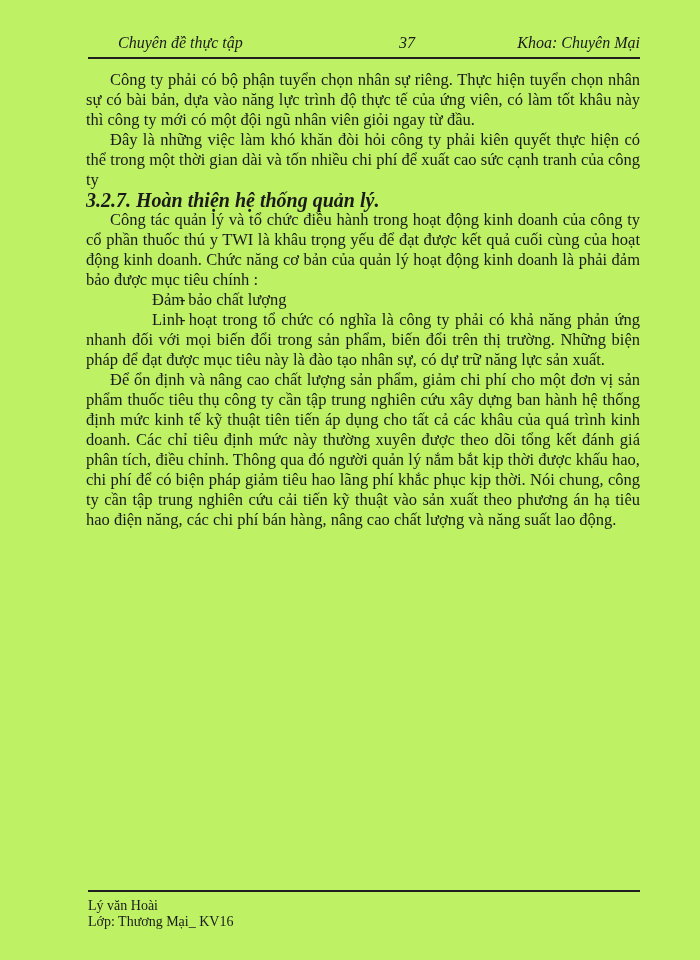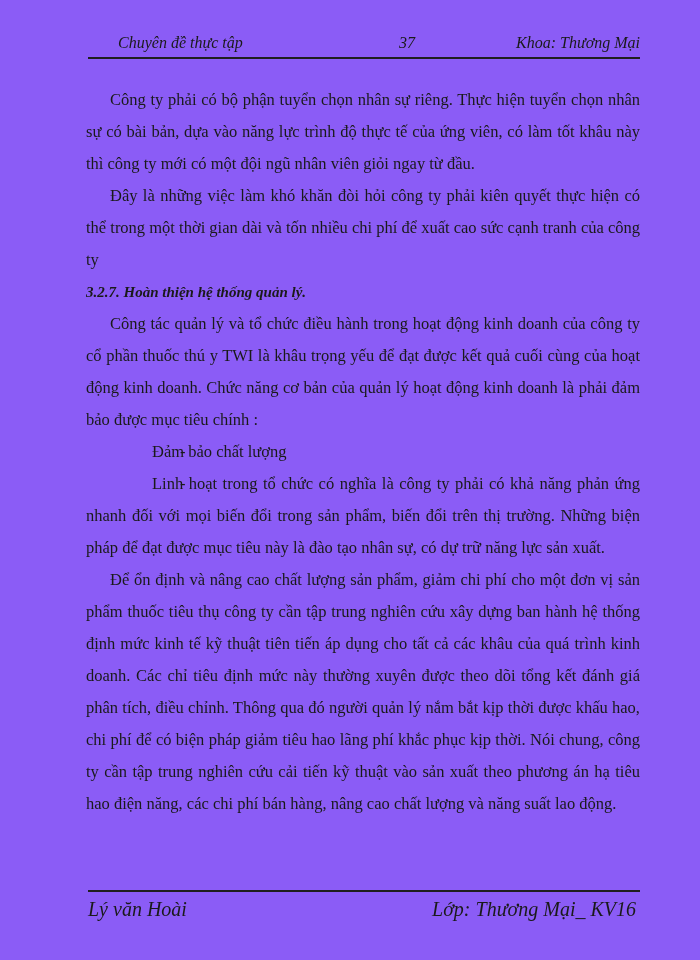--- a/index.html
+++ b/index.html
@@ -7,21 +7,21 @@
   body {
     width: 700px; height: 960px;
     font-family: "Liberation Serif", serif;
     color: #1a1a1a;
     position: relative;
     overflow: hidden;
   }
   .page {
     position: relative;
     width: 700px; height: 960px;
-    background: #8b5cf6;
+    background: #bef264;
     overflow: hidden;
   }
   
   .page-header {
     position: absolute;
     top: 34px; left: 88px; right: 60px;
     display: flex;
     justify-content: space-between;
     align-items: baseline;
     font-size: 16px;
@@ -33,61 +33,61 @@
   .rule {
     position: absolute;
     left: 88px; width: 552px;
     border-top: 2px solid #1f1f1f;
   }
   .header-rule { top: 57px; }
   .footer-rule { top: 890px; }
   
   .content {
     position: absolute;
-    top: 84px; left: 86px;
+    top: 70px; left: 86px;
     width: 554px;
     max-height: 798px;
     overflow: hidden;
     font-size: 16.5px;
-    line-height: 32px;
+    line-height: 20px;
     text-align: justify;
   }
   .para { text-indent: 24px; }
   .para.heading {
     text-indent: 0;
     font-weight: bold;
     font-style: italic;
-    font-size: 15px;
+    font-size: 20px;
   }
   .para.bullet { text-indent: 47px; }
   .para .marker {
     display: inline-block;
     width: 19px;
     font-style: normal;
   }
   
   .page-footer {
     position: absolute;
     top: 898px; left: 88px; right: 64px;
     display: flex;
     justify-content: space-between;
     align-items: baseline;
-    font-size: 20px;
-    font-style: italic;
+    font-size: 14px;
+    flex-direction: column;
   }
 </style>
 </head>
 <body>
 
 <div class="page">
 
   <header class="page-header">
     <span class="hdr-left">Chuyên đề thực tập</span>
     <span class="hdr-center">37</span>
-    <span class="hdr-right">Khoa: Thương Mại</span>
+    <span class="hdr-right">Khoa: Chuyên Mại</span>
   </header>
 
   <div class="rule header-rule"></div>
 
   <main class="content">
       <p class="para body">Công ty phải có bộ phận tuyển chọn nhân sự riêng. Thực hiện tuyển chọn nhân sự có bài bản, dựa vào năng lực trình độ thực tế của ứng viên, có làm tốt khâu này thì công ty mới có một đội ngũ nhân viên giỏi ngay từ đầu.</p>
       <p class="para body">Đây là những việc làm khó khăn đòi hỏi công ty phải kiên quyết thực hiện có thể trong một thời gian dài và tốn nhiều chi phí để xuất cao sức cạnh tranh của công ty</p>
       <p class="para heading">3.2.7. Hoàn thiện hệ thống quản lý.</p>
       <p class="para body">Công tác quản lý và tổ chức điều hành trong hoạt động kinh doanh của công ty cổ phần thuốc thú y TWI là khâu trọng yếu để đạt được kết quả cuối cùng của hoạt động kinh doanh. Chức năng cơ bản của quản lý hoạt động kinh doanh là phải đảm bảo được mục tiêu chính :</p>
       <p class="para bullet"><span class="marker">-</span><span>Đảm bảo chất lượng</span></p>

